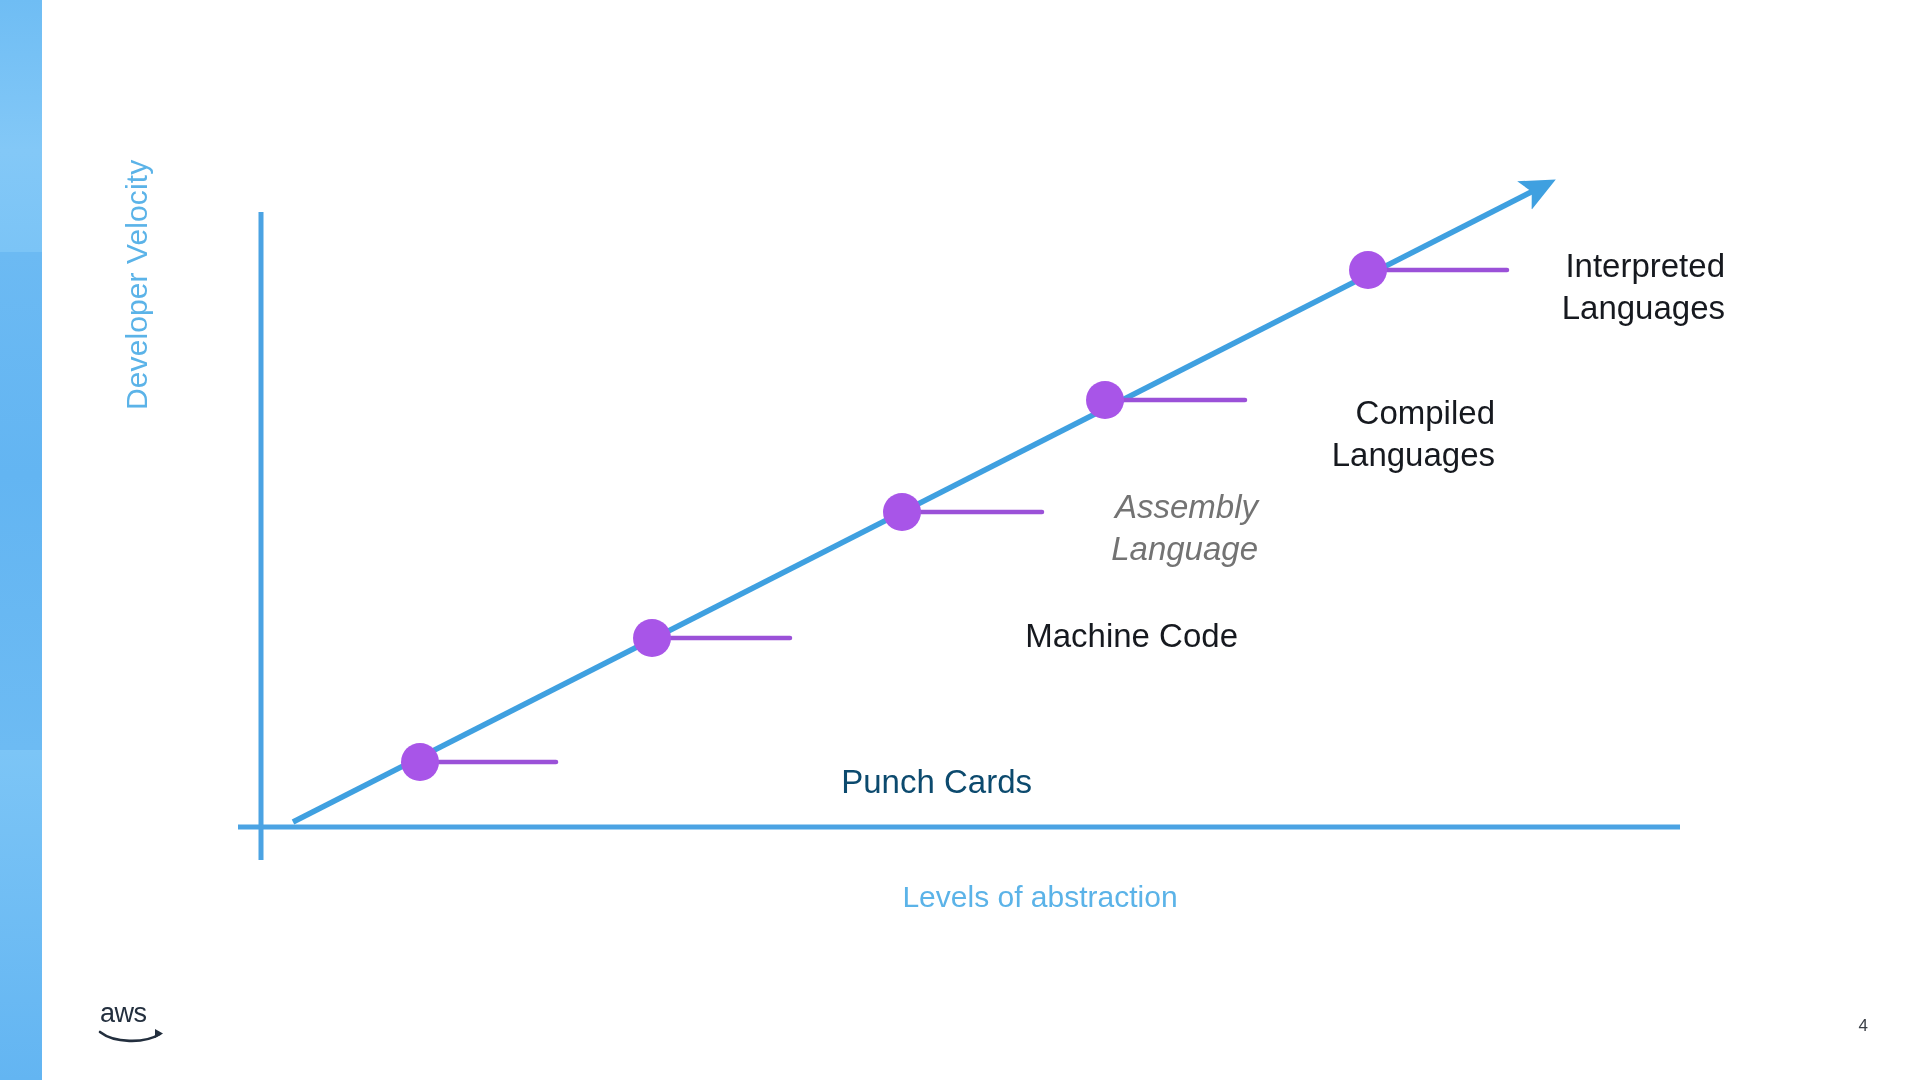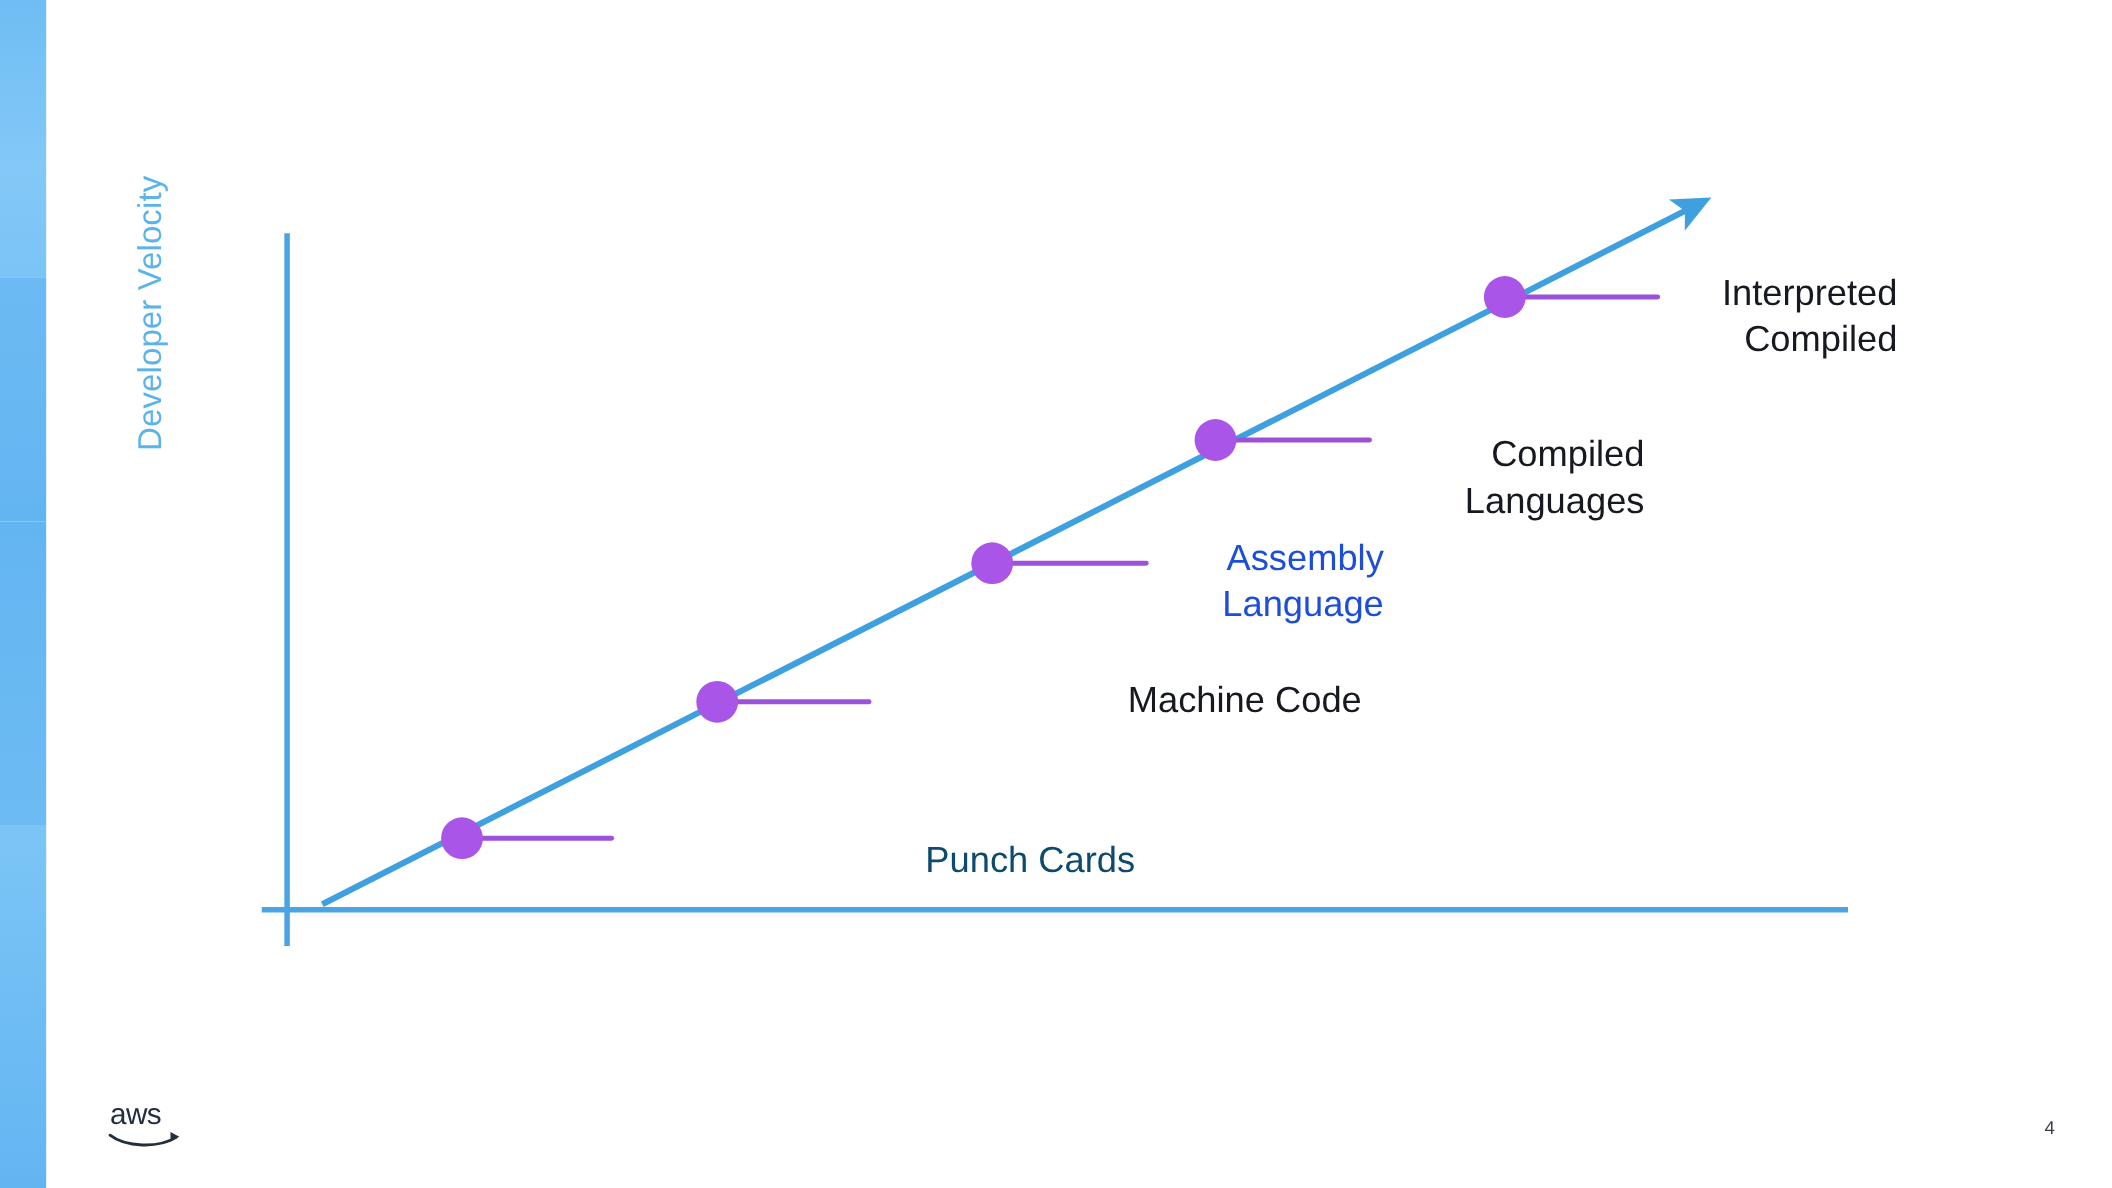--- a/index.html
+++ b/index.html
@@ -135,30 +135,31 @@
         <circle cx="420" cy="762" r="19" fill="#A855E8"></circle>
         <circle cx="652" cy="638" r="19" fill="#A855E8"></circle>
         <circle cx="902" cy="512" r="19" fill="#A855E8"></circle>
         <circle cx="1105" cy="400" r="19" fill="#A855E8"></circle>
         <circle cx="1368" cy="270" r="19" fill="#A855E8"></circle>
       </g>
   </svg>
 
   <div class="y-axis-title">Developer Velocity</div>
 
+  <div class="x-axis-title">Levels of abstraction</div>
 
   <div id="labels-layer">
       <div class="point-label align-left" style="left: 612px; top: 761px; width: 420px; color: #0c4a6e;">Punch Cards</div>
       <div class="point-label align-left" style="left: 818px; top: 615px; width: 420px; color: rgb(22, 25, 31);">Machine Code</div>
-      <div class="point-label align-right" style="left: 838px; top: 486px; width: 420px; color: #1d4ed8;">Assembly
+      <div class="point-label align-right" style="left: 838px; top: 486px; width: 420px; color: #737373; font-style: italic;">Assembly
 Language</div>
       <div class="point-label align-right" style="left: 1075px; top: 392px; width: 420px; color: rgb(22, 25, 31);">Compiled
 Languages</div>
       <div class="point-label align-right" style="left: 1305px; top: 245px; width: 420px; color: rgb(22, 25, 31);">Interpreted
-Compiled</div>
+Languages</div>
     </div>
 
 </div>
 
 <svg class="aws-logo" viewBox="0 0 74 50">
   <text x="2" y="26" font-family="Liberation Sans, sans-serif" font-size="27" font-weight="400" fill="#232F3E" letter-spacing="-0.5">aws</text>
   <path d="M2,36 C16,47 46,48 62,38" stroke="#232F3E" stroke-width="2.6" fill="none" stroke-linecap="round"></path>
   <path d="M57,33 L65,37.5 L57,42 Z" fill="#232F3E"></path>
 </svg>
 

